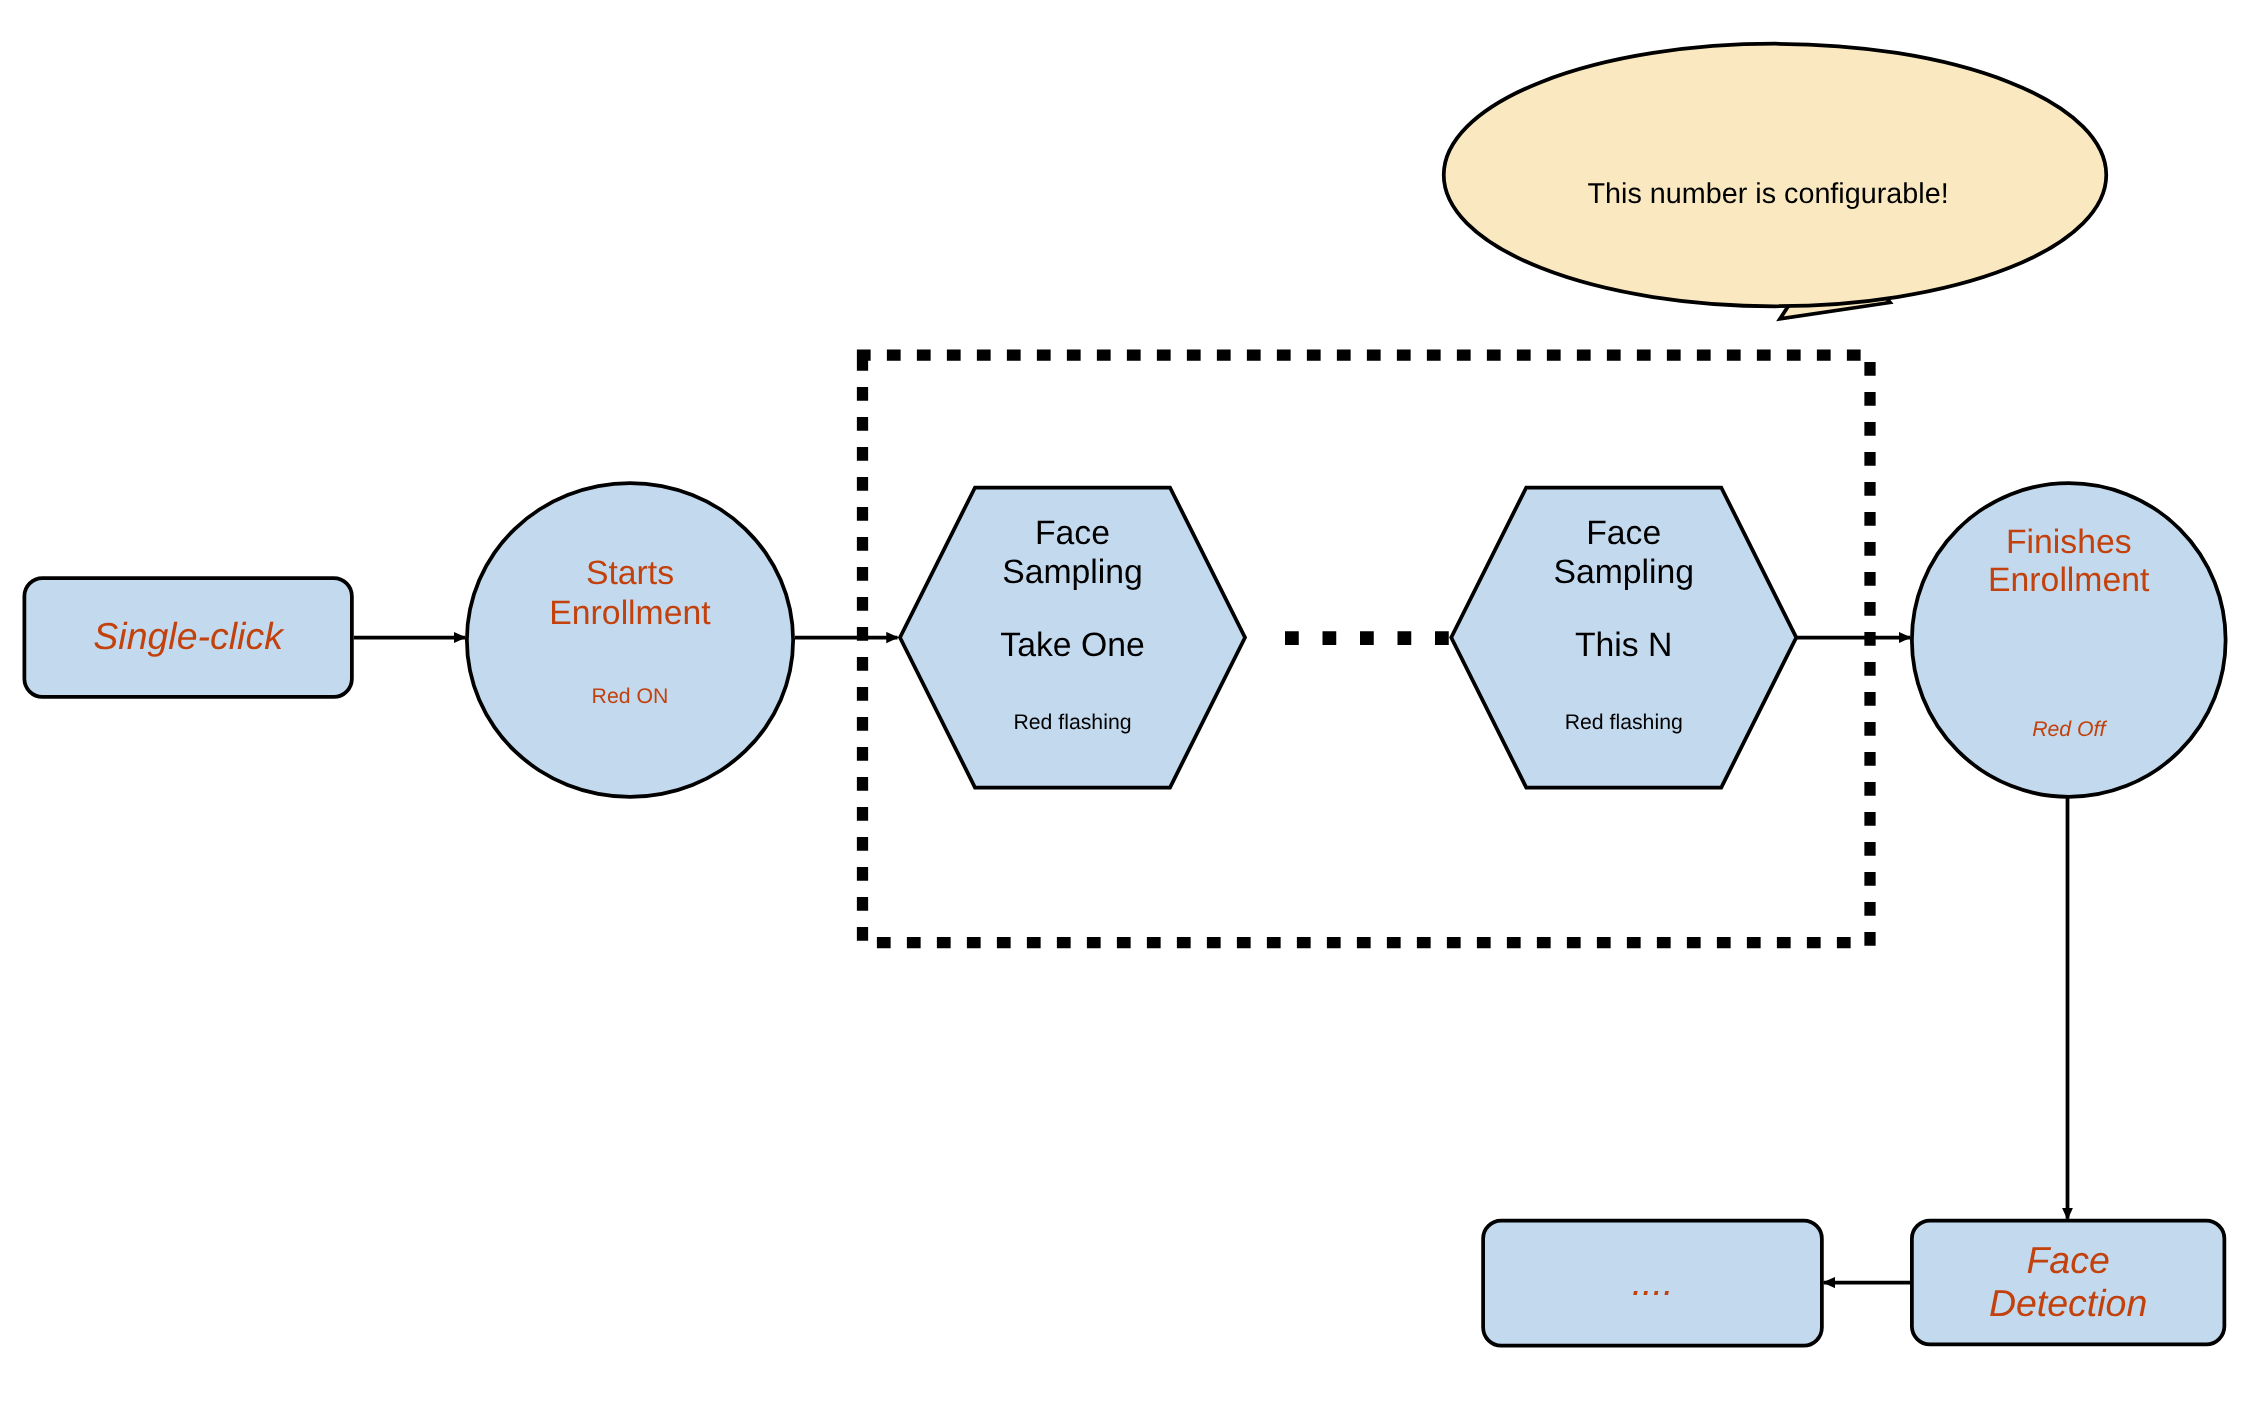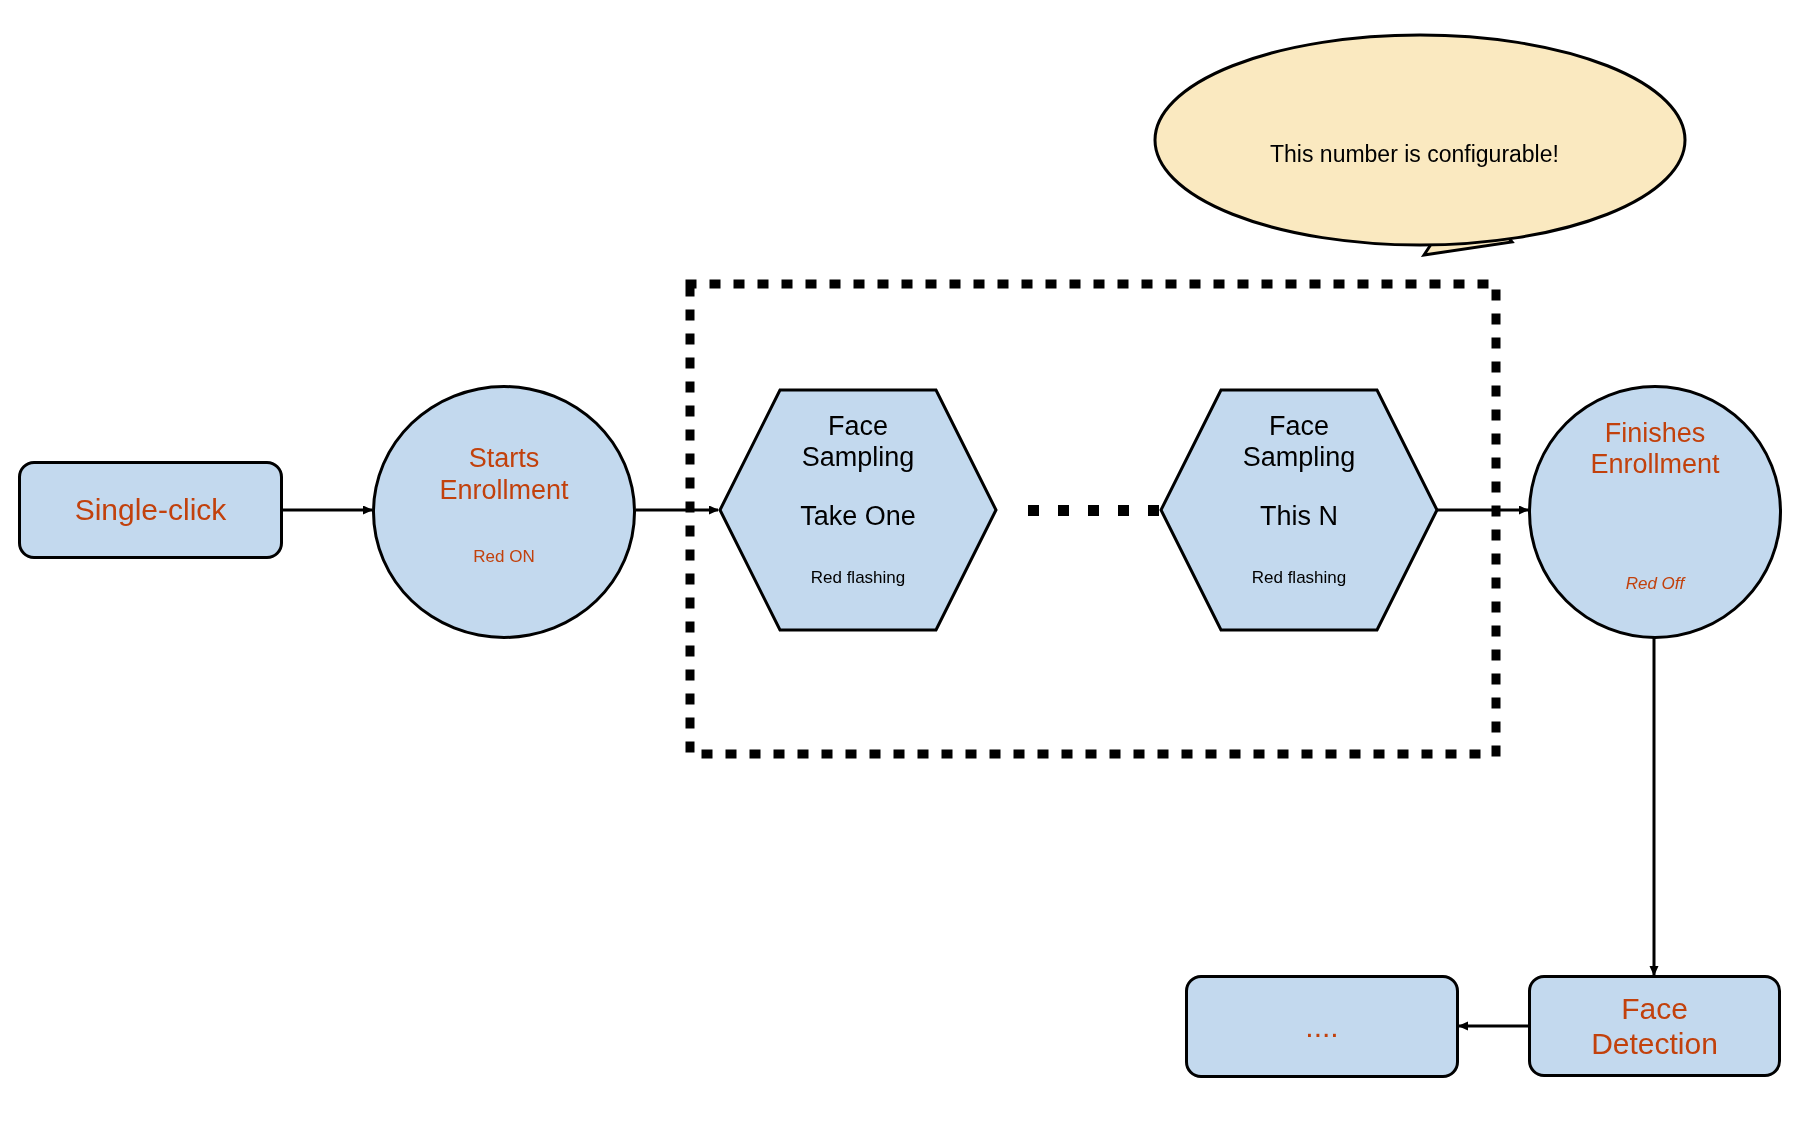--- a/index.html
+++ b/index.html
@@ -29,20 +29,21 @@
     text-align: center;
     color: #c2410c;
     line-height: 1.18;
   }
 
   
   .rrect {
     background: #c3d9ee;
     border: 3px solid #000000;
     border-radius: 16px;
+    font-style: italic;
   }
 
   
   .circle {
     background: #c3d9ee;
     border: 3px solid #000000;
     border-radius: 50%;
   }
 
   

